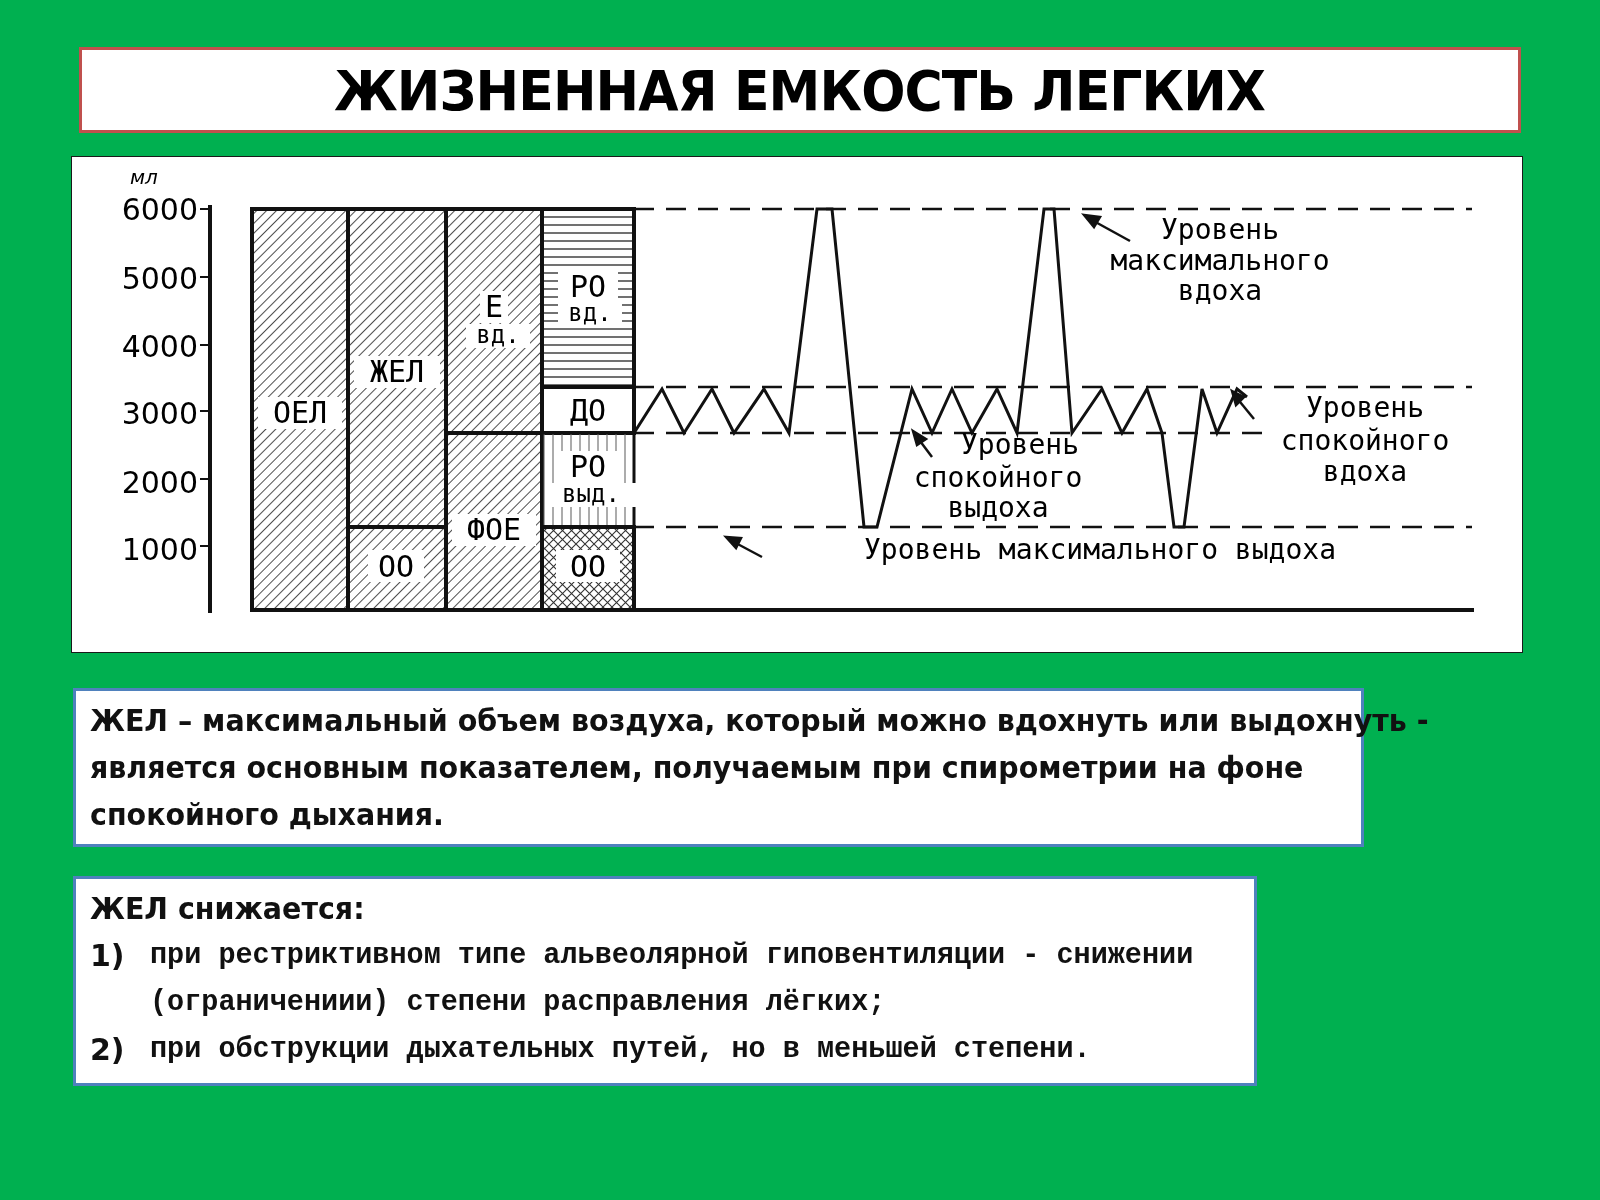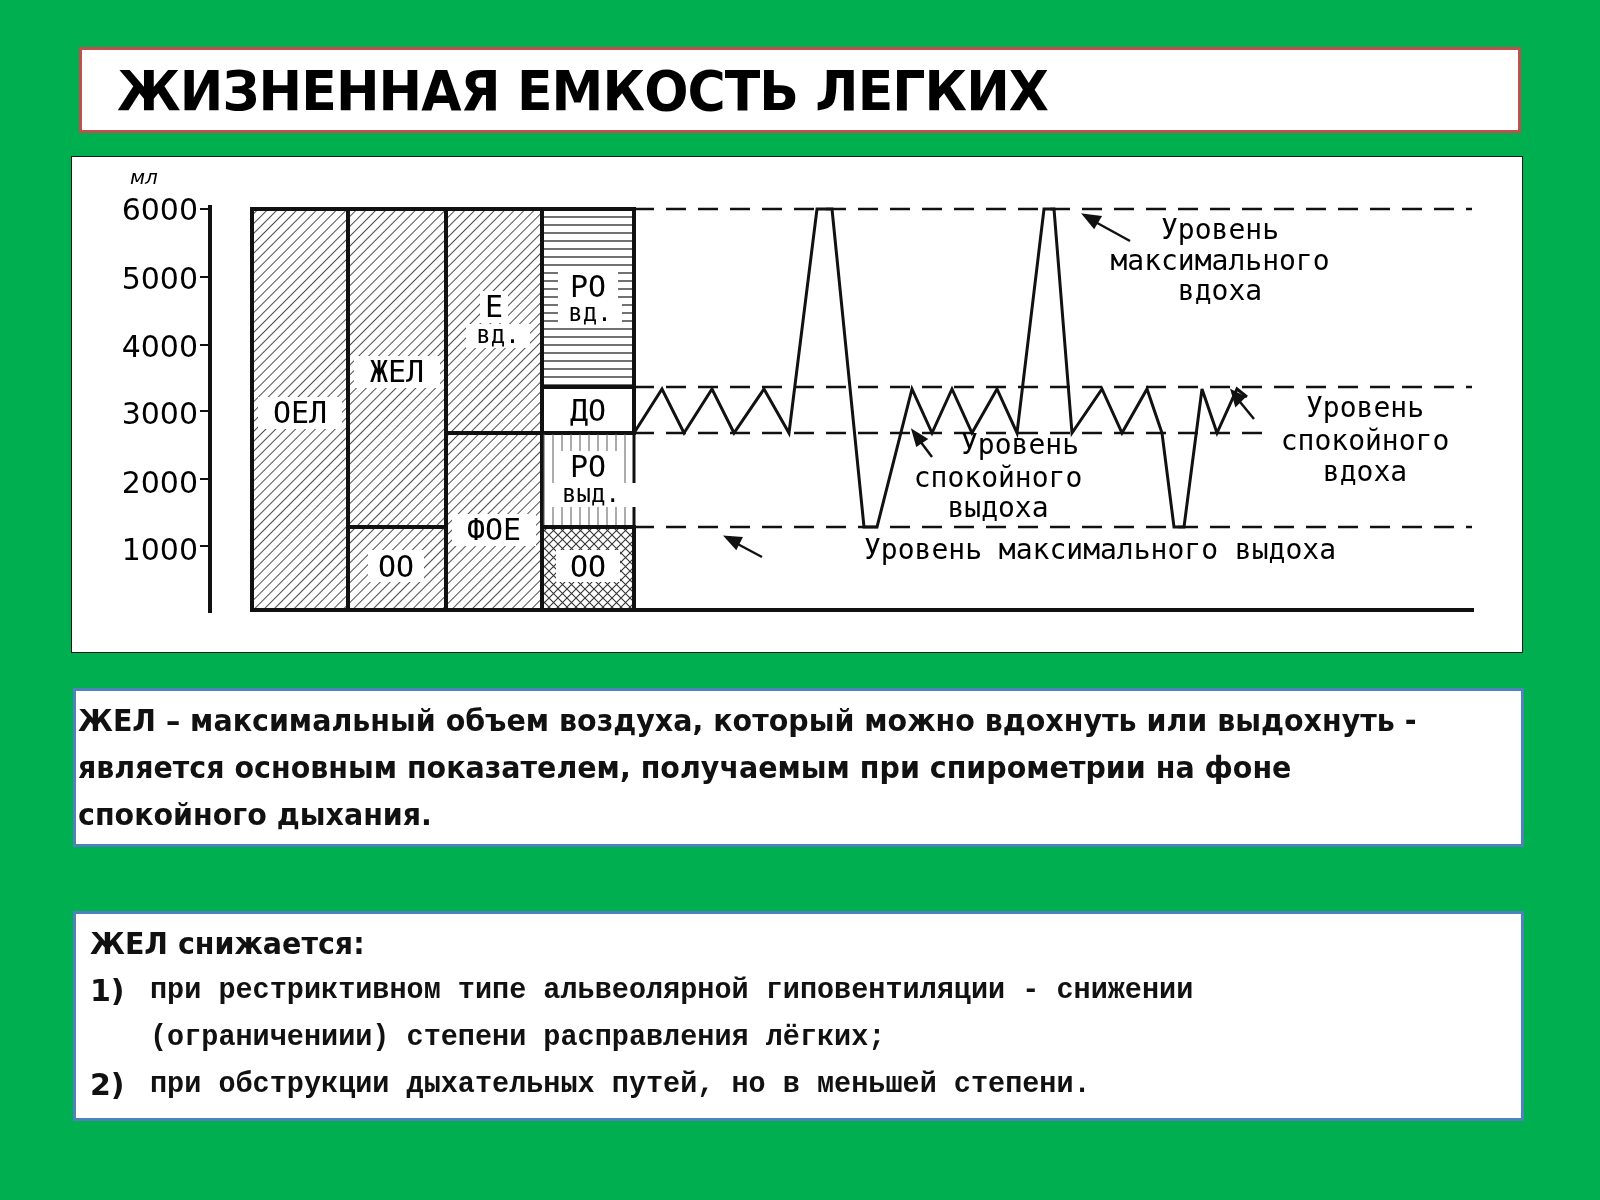--- a/index.html
+++ b/index.html
@@ -8,42 +8,42 @@
     background: #00b050;
     position: relative;
     overflow: hidden;
     font-family: "Liberation Sans", "DejaVu Sans", sans-serif;
   }
   .title-box {
     position: absolute; left: 79px; top: 47px; width: 1442px; height: 86px;
     background: #ffffff;
     border: 3px solid #c0504d;
     box-sizing: border-box;
-    display: flex; align-items: center; 
+    display: flex; align-items: center; justify-content: center;
   }
   .title-box h1 {
     margin: 0; font-size: 56px; font-weight: bold; color: #000;
     font-family: "DejaVu Sans", sans-serif; letter-spacing: -1px;
     transform: scaleX(0.93);
   }
   .figure-box {
     position: absolute; left: 71px; top: 156px; width: 1452px; height: 497px;
     background: #ffffff;
     border: 1px solid #1a1a1a;
     box-sizing: border-box;
   }
   .figure-box svg { position: absolute; left: 0; top: 0; }
   .text-box {
     position: absolute; left: 73px; background: #ffffff;
     border: 3px solid #4f81bd; box-sizing: border-box;
     font-family: "DejaVu Sans", sans-serif; font-weight: bold;
     color: #111; font-size: 30px; line-height: 47px;
   }
-  .box1 { top: 688px; width: 1451px; height: 159px; padding: 6px 2px; }
-  .box2 { top: 876px; width: 1451px; height: 210px; padding: 6px 14px; margin-top: 35px; }
+  .box1 { top: 688px; width: 1291px; height: 159px; padding: 6px 14px; }
+  .box2 { top: 876px; width: 1184px; height: 210px; padding: 6px 14px; }
   .box1 p { margin: 0; transform-origin: left; }
   .list-row { display: flex; }
   .list-num { width: 60px; flex: none; }
   .list-text { flex: 1; font-family: Liberation Mono, monospace; }
   .squeeze { transform: scaleX(0.95); transform-origin: left; white-space: nowrap; }
 </style>
 </head>
 <body>
 
 <div class="title-box">

